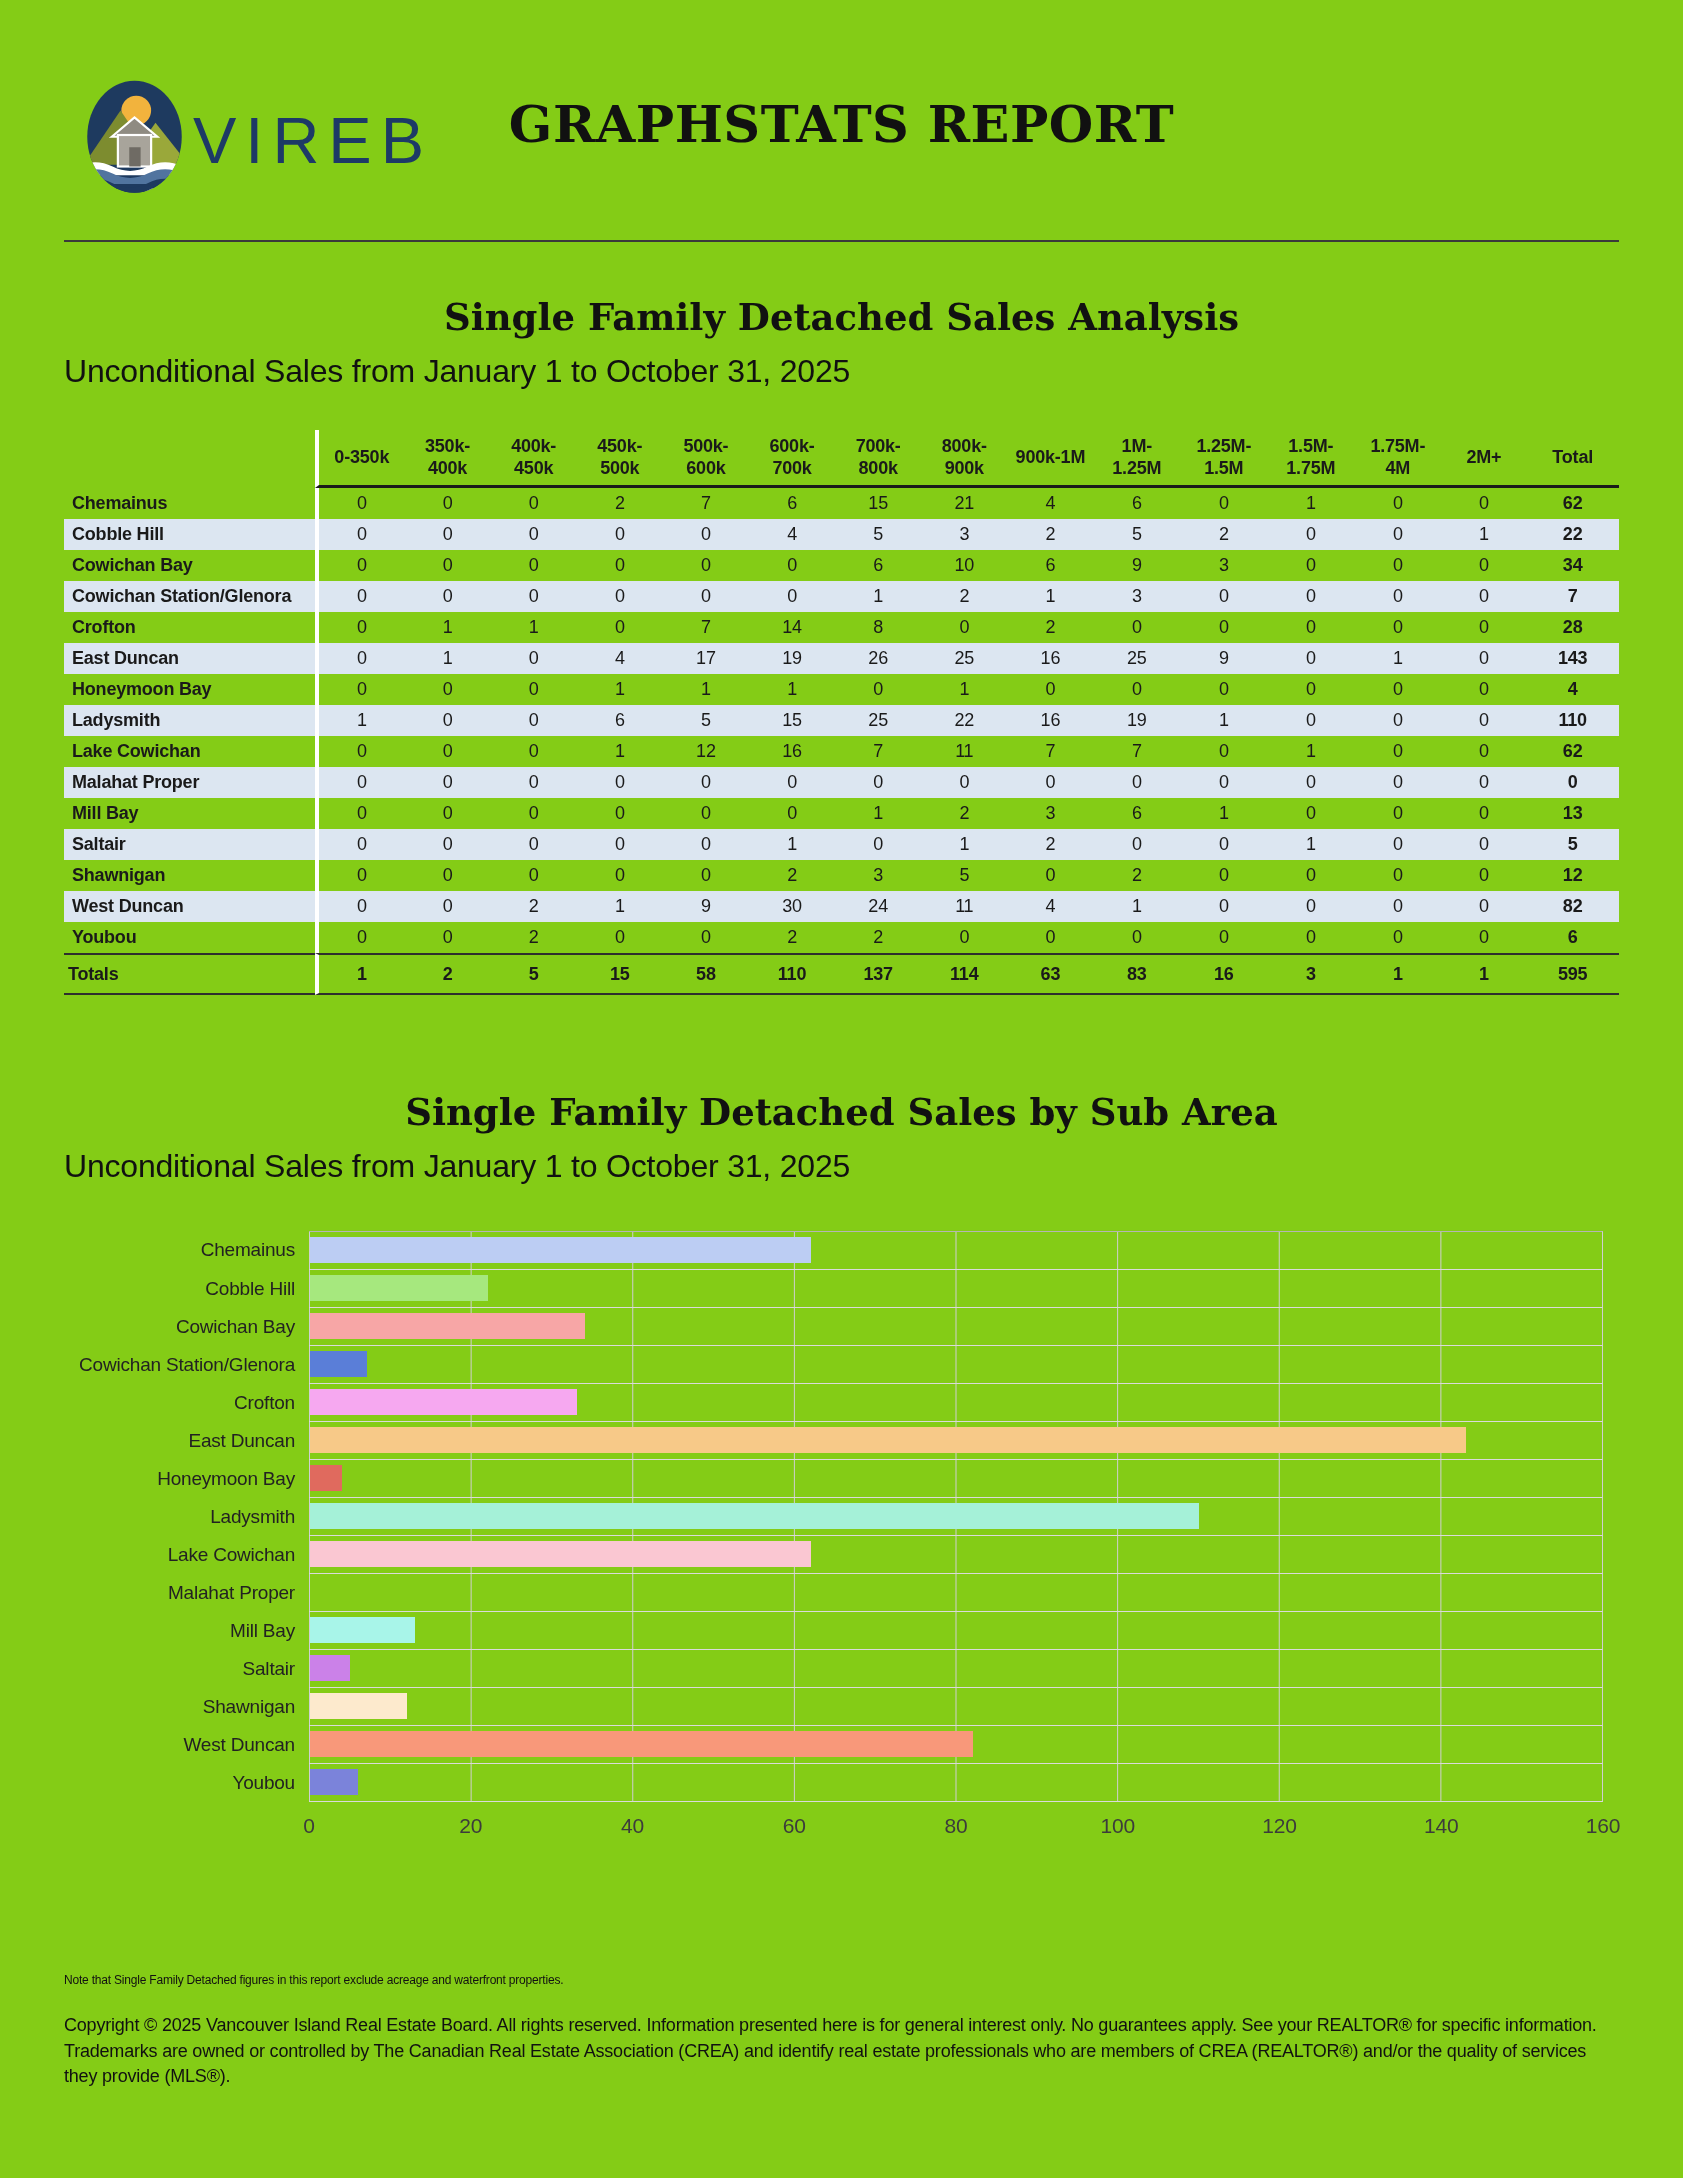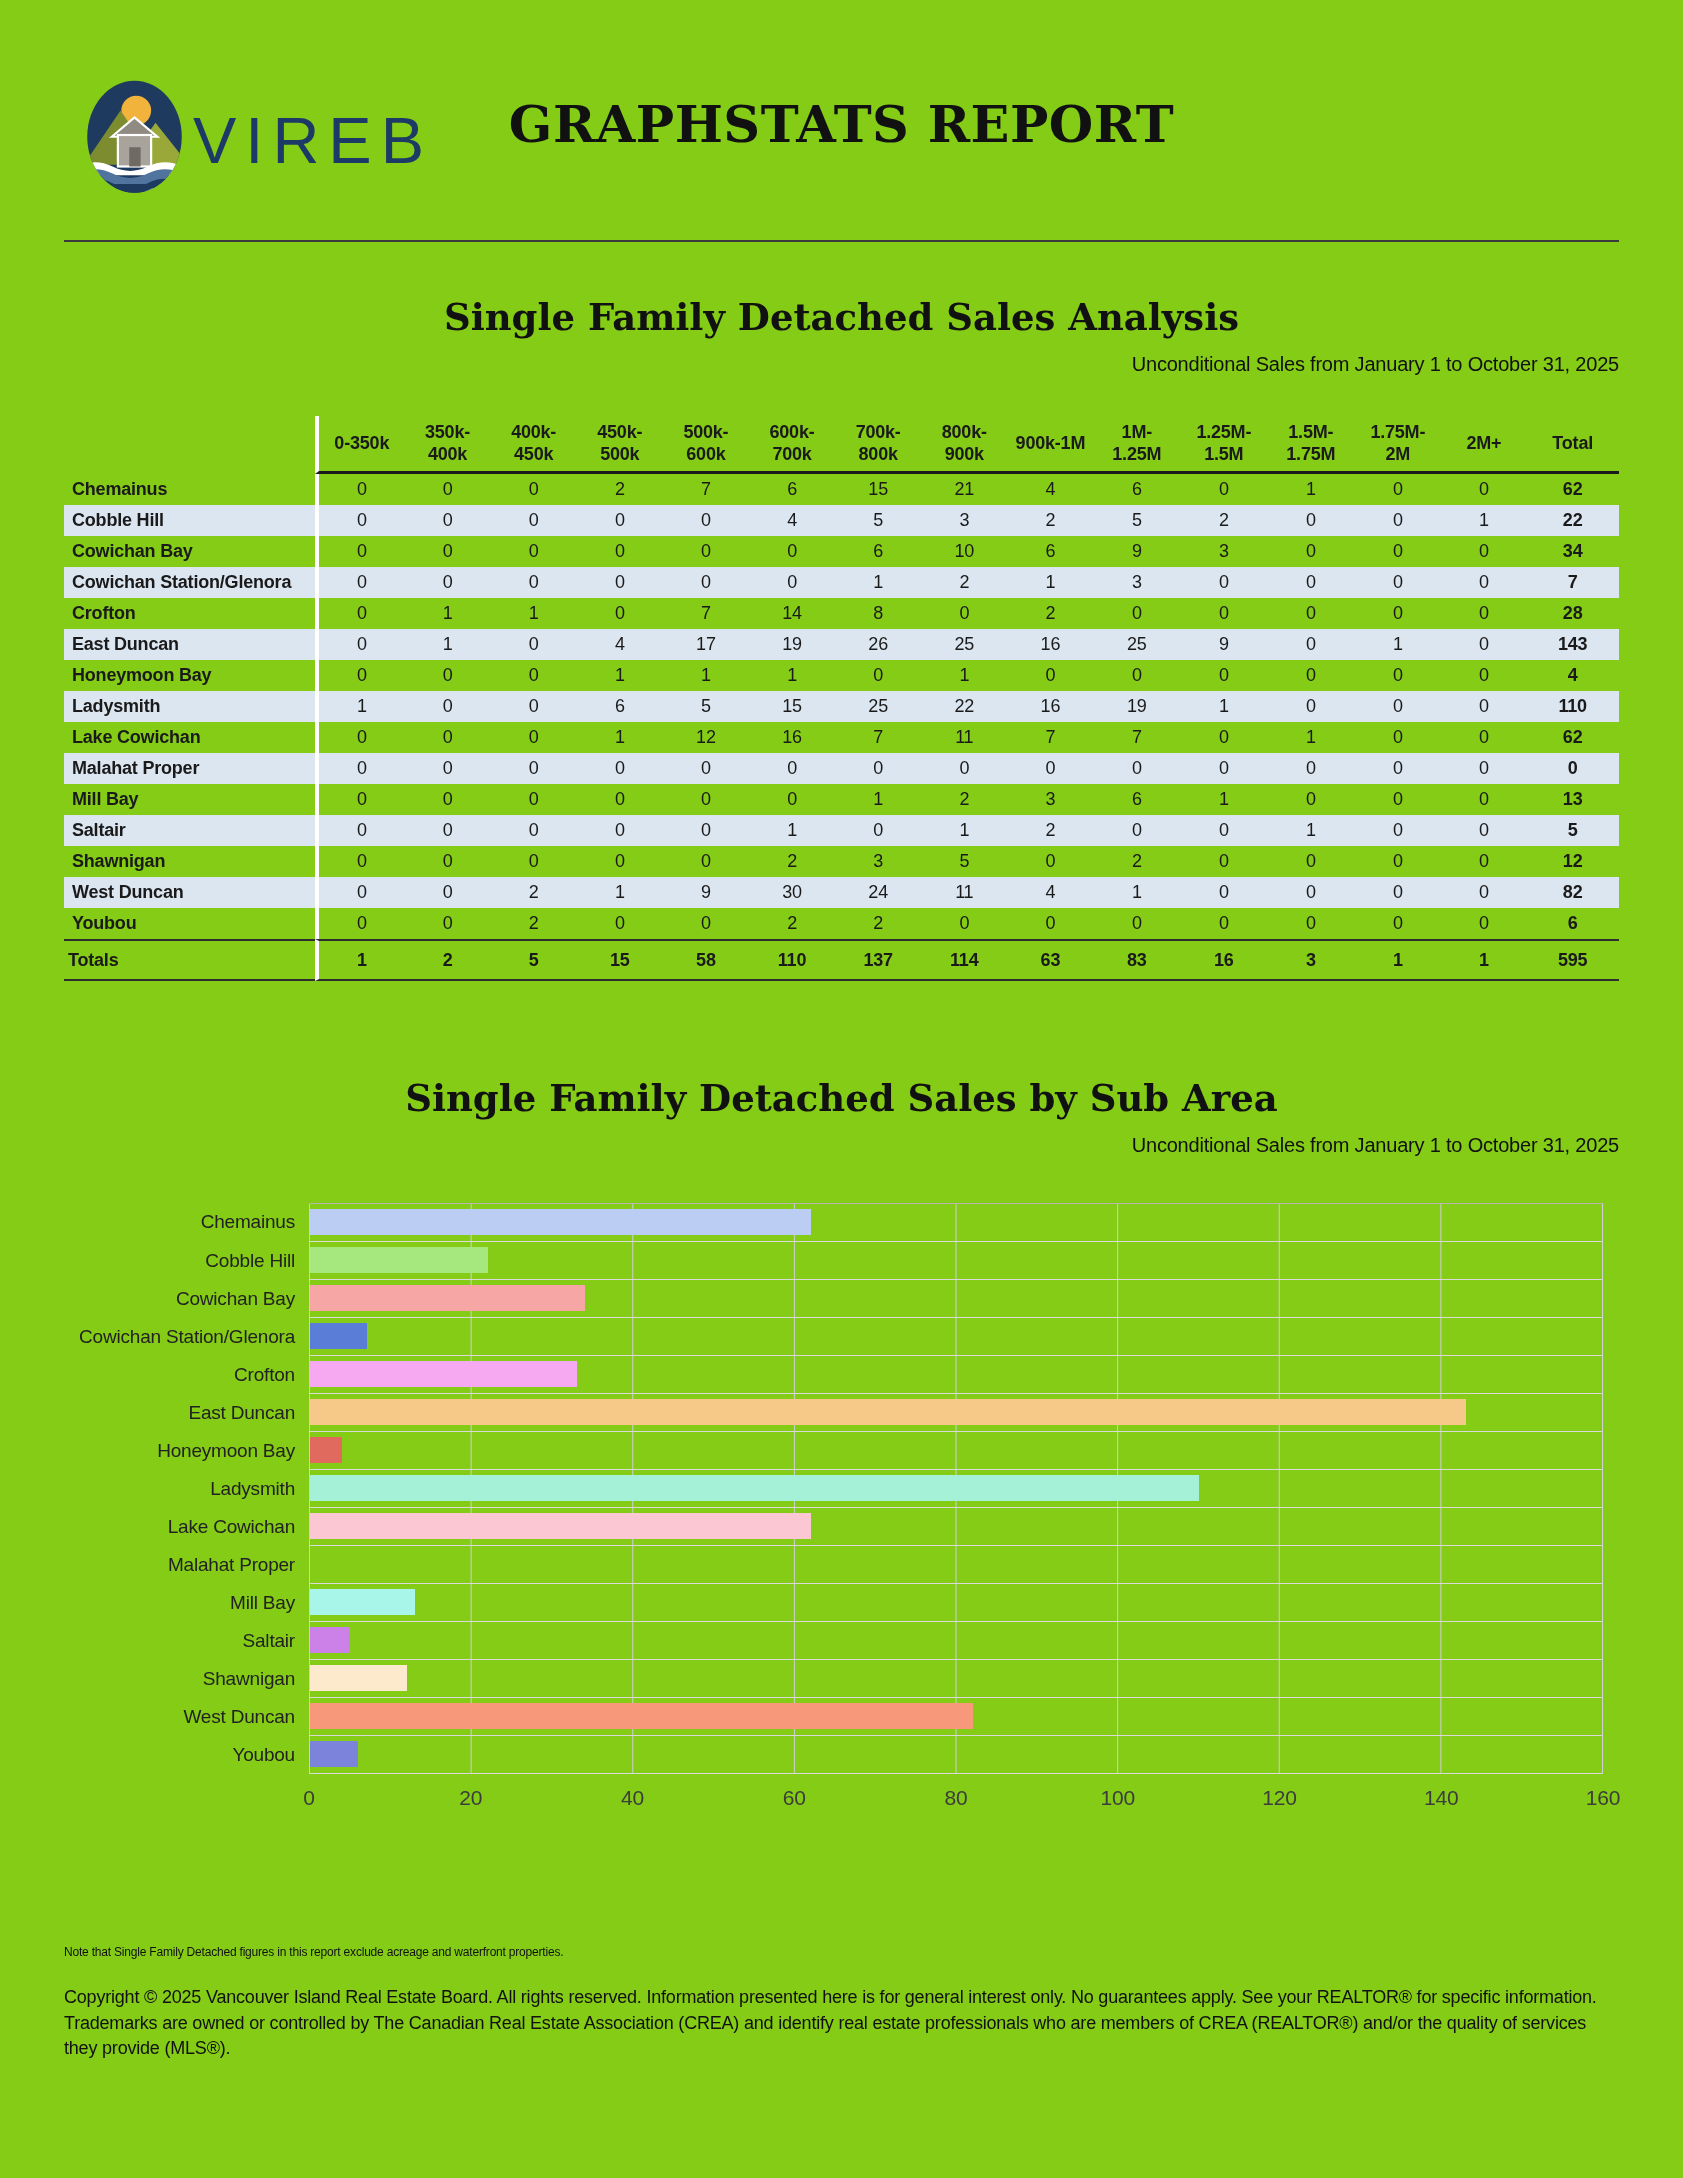--- a/index.html
+++ b/index.html
@@ -16,21 +16,21 @@
     text-align:center;font-family:"DejaVu Serif",serif;font-weight:700;
     font-size:51px;line-height:1;padding-top:22px;letter-spacing:0.5px;color:#111;
   }
   .report-subtitle{text-align:center;font-size:25px;margin-top:18px;color:#111;}
   .hdr-rule{border:none;border-top:2px solid #3a3a3a;margin:36px 0 0 0;}
   
   .sec-title{
     text-align:center;font-family:"DejaVu Serif",serif;font-weight:700;
     font-size:37px;color:#111;letter-spacing:0px;
   }
-  .sec-sub{text-align:right;font-size:20px;margin-top:14px;color:#111;}
+  .sec-sub{text-align:left;font-size:32px;margin-top:14px;color:#111;}
   .sec1{margin-top:53px;}
   .sec2{margin-top:95px;}
   
   table.sales{border-collapse:separate;border-spacing:0;width:100%;margin-top:40px;}
   table.sales th,table.sales td{padding:0 4px;font-size:18px;}
   th.corner{width:259px;}
   th.col-h{
     font-weight:700;text-align:center;vertical-align:middle;height:55px;
     white-space:pre-line;line-height:1.18;border-bottom:3px solid #1a1a1a;width:83px;
   }
@@ -129,21 +129,21 @@
             <th class="col-h">800k-
 900k</th>
             <th class="col-h">900k-1M</th>
             <th class="col-h">1M-
 1.25M</th>
             <th class="col-h">1.25M-
 1.5M</th>
             <th class="col-h">1.5M-
 1.75M</th>
             <th class="col-h">1.75M-
-2M</th>
+4M</th>
             <th class="col-h">2M+</th>
             <th class="col-h total-col">Total</th>
           </tr>
       </thead>
       <tbody>
           <tr>
             <th class="rlabel">Chemainus</th>
             <td class="gap ">0</td>
             <td>0</td>
             <td>0</td>

